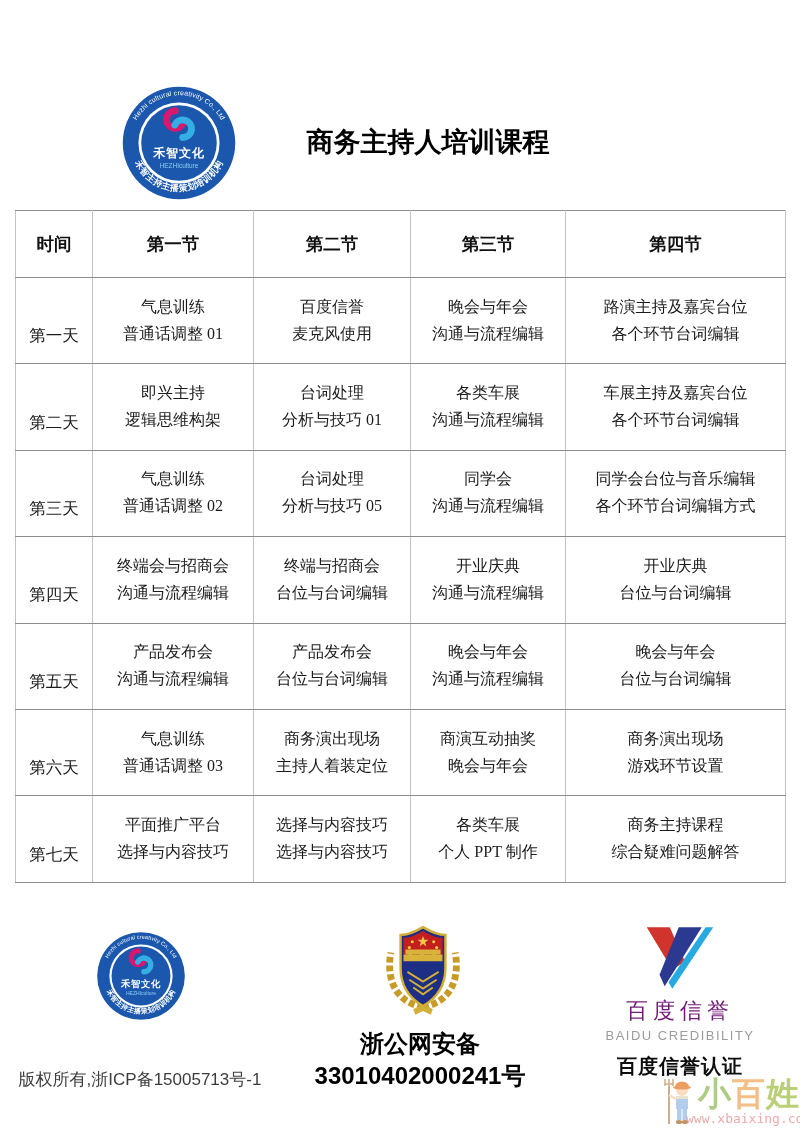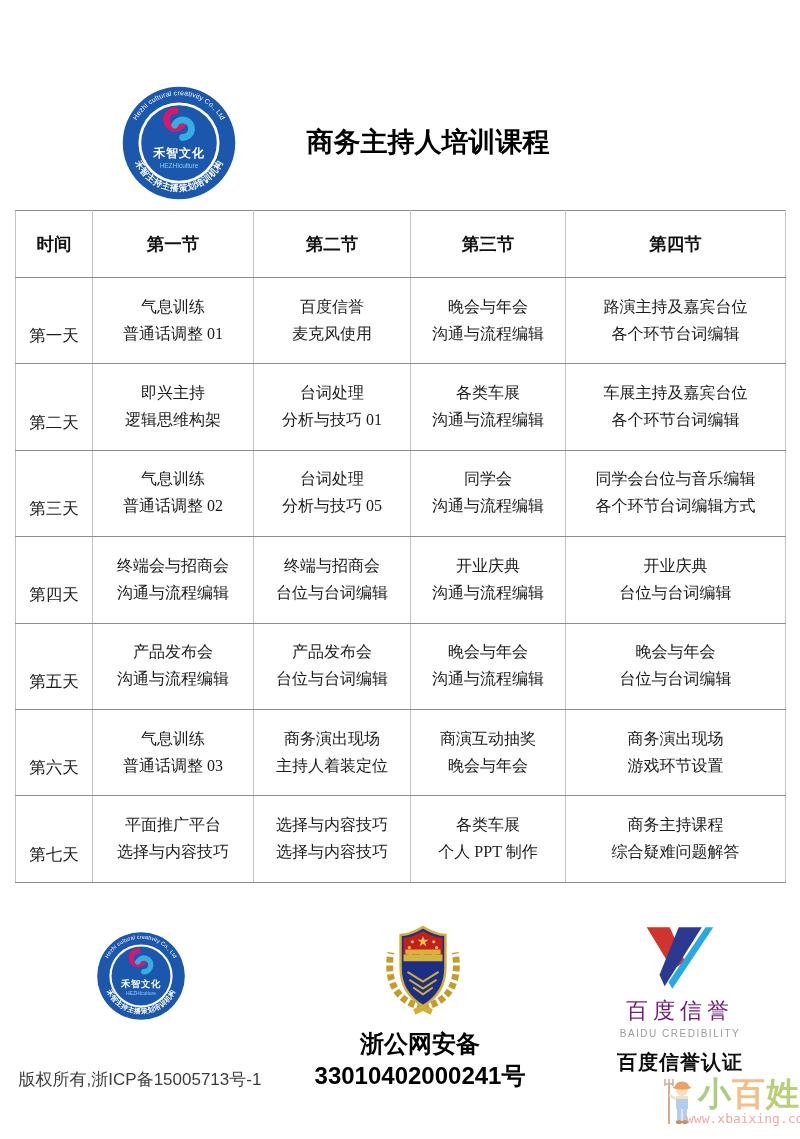--- a/index.html
+++ b/index.html
@@ -30,21 +30,21 @@
   .copyright{position:absolute;left:0;top:1068px;width:280px;text-align:center;
              font-family:"Liberation Sans","DejaVu Sans",sans-serif;
              font-size:17px;font-weight:500;color:#3c3c3c;}
   .badge{position:absolute;left:384px;top:920px;width:78px;height:100px;}
   .police-text{position:absolute;left:280px;top:1028px;width:280px;text-align:center;
              font-family:"Liberation Sans","DejaVu Sans",sans-serif;
              font-size:24px;font-weight:bold;color:#000;}
   .baidu{position:absolute;left:600px;top:926px;width:160px;text-align:center;
              font-family:"Liberation Sans","DejaVu Sans",sans-serif;}
   .baidu-cn{font-size:22px;letter-spacing:5px;color:#701a75;margin-top:2px;}
-  .baidu-en{font-size:10px;letter-spacing:1.5px;color:#9c9c9c;margin-top:2px;}
+  .baidu-en{font-size:13px;letter-spacing:1.5px;color:#9c9c9c;margin-top:2px;}
   .baidu-cert{font-size:20px;font-weight:bold;color:#0d0d0d;margin-top:10px;letter-spacing:1px;}
 
   
   .mascot{position:absolute;left:662px;top:1076px;width:36px;height:52px;opacity:.8;}
   .wm-chars{position:absolute;left:698px;top:1072px;font-family:"DejaVu Sans",sans-serif;
             font-size:33px;font-weight:bold;letter-spacing:1px;opacity:.7;}
   .wm-c0{color:#8cb84f}.wm-c1{color:#f0a455}.wm-c2{color:#9ebd3f}
   .wm-url{position:absolute;left:686px;top:1111px;font-family:"DejaVu Sans Mono",monospace;
             font-size:13px;color:#ea9a9a;opacity:.85;}
 

